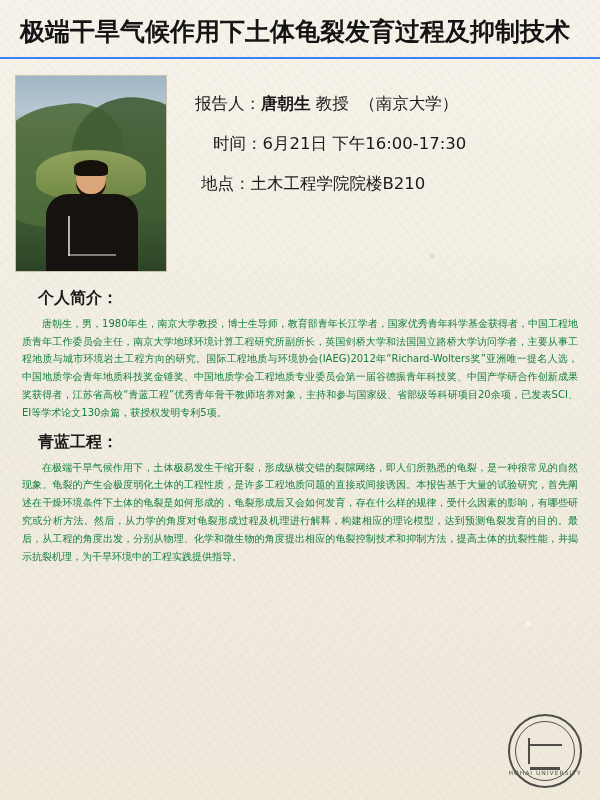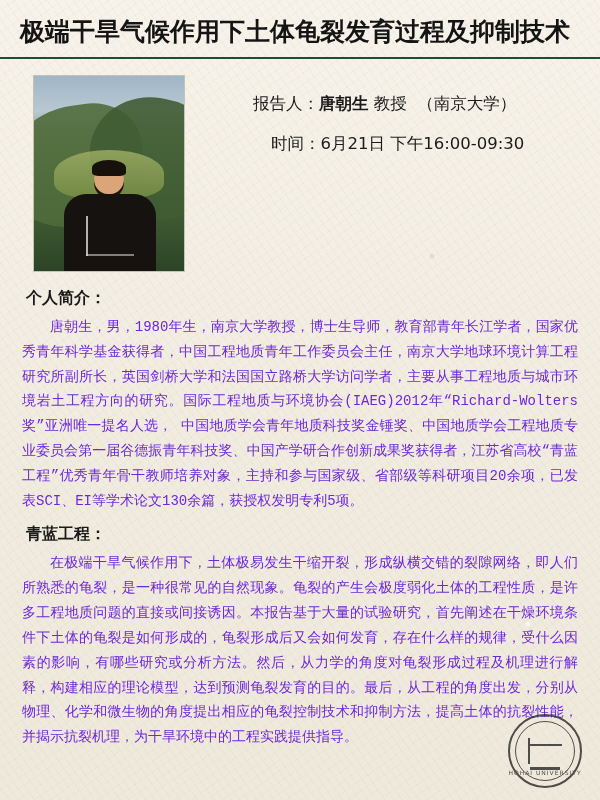--- a/index.html
+++ b/index.html
@@ -31,36 +31,35 @@
     z-index: 0;
   }
   .content {
     position: relative;
     z-index: 2;
   }
 
   
   .title-bar {
     padding: 18px 10px 10px 20px;
-    border-bottom: 2px solid #14532d;
+    border-bottom: 2px solid #3b82f6;
   }
   .title {
     font-size: 25px;
     font-weight: bold;
     letter-spacing: 0px;
     color: #141414;
     line-height: 1.15;
     white-space: nowrap;
   }
 
   
   .top-area {
     display: flex;
-    padding: 16px 20px 6px 33px;
-    gap: 40px;
+    padding: 16px 20px 6px 15px;
   }
   .photo-wrap {
     width: 158px;
     flex: 0 0 158px;
   }
   .photo {
     width: 150px;
     height: 195px;
     border: 1px solid #c9c2b2;
     background:
@@ -146,30 +145,29 @@
   .meta-name { font-weight: bold; }
   .meta-title { }
 
   
   .section {
     padding: 0 22px;
   }
   .section-head {
     font-size: 16px;
     font-weight: bold;
-    margin: 10px 0 6px 4px;
+    margin: 10px 0 6px 16px;
   }
   .section-body {
-    font-size: 14px;
+    font-size: 10px;
     line-height: 1.78;
     text-align: justify;
     text-justify: inter-ideograph;
     text-indent: 2em;
-    color: #6d28d9;
-    font-family: Liberation Mono, monospace;
+    color: #15803d;
   }
 
   
   .seal {
     position: absolute;
     right: 18px;
     bottom: 12px;
     width: 70px;
     height: 70px;
     border: 2px solid #2b2b2b;
@@ -233,21 +231,24 @@
         <div class="person-body"></div>
         <div class="person-print"></div>
       </div>
     </div>
 
     <div class="meta">
       <div class="meta-row indent1">
         <span class="meta-label">报告人：</span><span class="meta-name">唐朝生</span>&nbsp;<span class="meta-title">教授</span>&nbsp;&nbsp;<span class="meta-title">（南京大学）</span>
       </div>
       <div class="meta-row indent2">
-        <span class="meta-label">时间：</span><span>6月21日 下午16:00-09:30</span>
+        <span class="meta-label">时间：</span><span>6月21日 下午16:00-17:30</span>
+      </div>
+      <div class="meta-row indent3">
+        <span class="meta-label">地点：</span><span>土木工程学院院楼B210</span>
       </div>
     </div>
   </div>
 
   <div class="section">
     <div class="section-head">个人简介：</div>
     <div class="section-body">唐朝生，男，1980年生，南京大学教授，博士生导师，教育部青年长江学者，国家优秀青年科学基金获得者，中国工程地质青年工作委员会主任，南京大学地球环境计算工程研究所副所长，英国剑桥大学和法国国立路桥大学访问学者，主要从事工程地质与城市环境岩土工程方向的研究。国际工程地质与环境协会(IAEG)2012年“Richard-Wolters奖”亚洲唯一提名人选， 中国地质学会青年地质科技奖金锤奖、中国地质学会工程地质专业委员会第一届谷德振青年科技奖、中国产学研合作创新成果奖获得者，江苏省高校“青蓝工程”优秀青年骨干教师培养对象，主持和参与国家级、省部级等科研项目20余项，已发表SCI、EI等学术论文130余篇，获授权发明专利5项。</div>
   </div>
 
   <div class="section">

